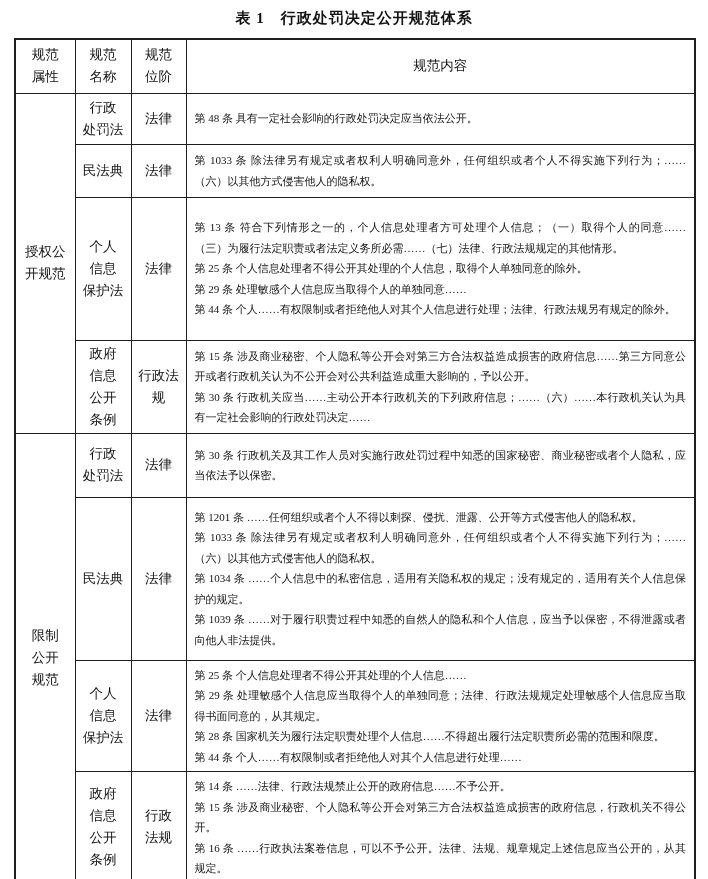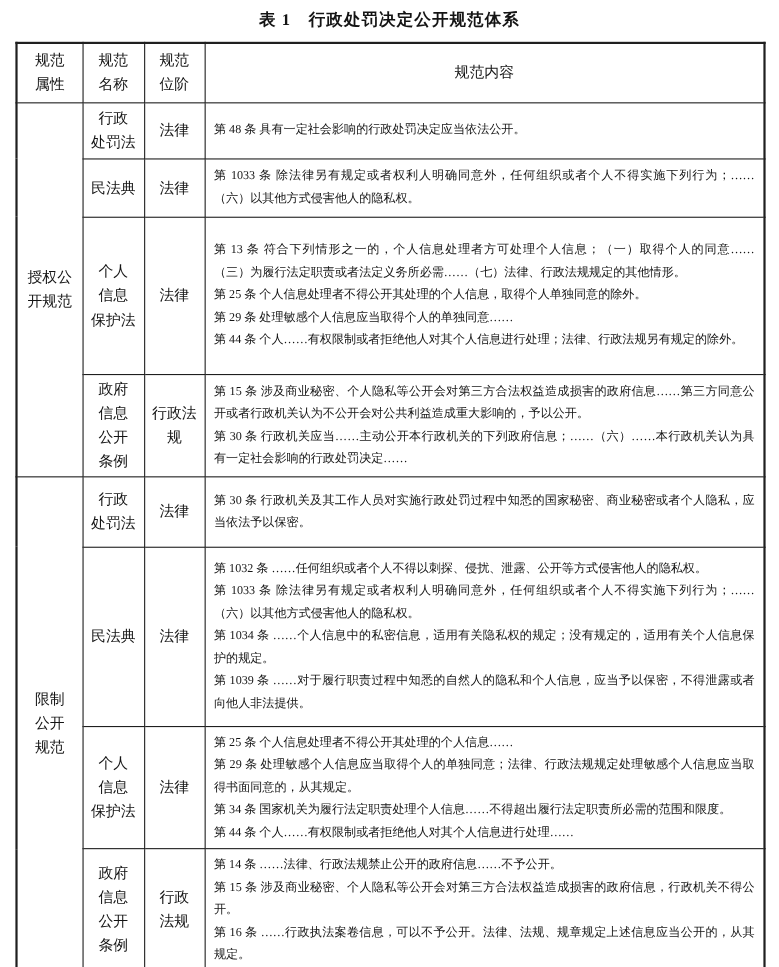--- a/index.html
+++ b/index.html
@@ -125,33 +125,33 @@
 公开
 规范</td>
       <td class="name">行政
 处罚法</td>
       <td class="rank">法律</td>
       <td class="content">第 30 条 行政机关及其工作人员对实施行政处罚过程中知悉的国家秘密、商业秘密或者个人隐私，应当依法予以保密。</td>
     </tr>
     <tr style="height:163px">
       <td class="name">民法典</td>
       <td class="rank">法律</td>
-      <td class="content">第 1032 条 ……任何组织或者个人不得以刺探、侵扰、泄露、公开等方式侵害他人的隐私权。
+      <td class="content">第 1201 条 ……任何组织或者个人不得以刺探、侵扰、泄露、公开等方式侵害他人的隐私权。
 第 1033 条 除法律另有规定或者权利人明确同意外，任何组织或者个人不得实施下列行为；……（六）以其他方式侵害他人的隐私权。
 第 1034 条 ……个人信息中的私密信息，适用有关隐私权的规定；没有规定的，适用有关个人信息保护的规定。
 第 1039 条 ……对于履行职责过程中知悉的自然人的隐私和个人信息，应当予以保密，不得泄露或者向他人非法提供。</td>
     </tr>
     <tr style="height:110px">
       <td class="name">个人
 信息
 保护法</td>
       <td class="rank">法律</td>
       <td class="content">第 25 条 个人信息处理者不得公开其处理的个人信息……
 第 29 条 处理敏感个人信息应当取得个人的单独同意；法律、行政法规规定处理敏感个人信息应当取得书面同意的，从其规定。
-第 34 条 国家机关为履行法定职责处理个人信息……不得超出履行法定职责所必需的范围和限度。
+第 28 条 国家机关为履行法定职责处理个人信息……不得超出履行法定职责所必需的范围和限度。
 第 44 条 个人……有权限制或者拒绝他人对其个人信息进行处理……</td>
     </tr>
     <tr style="height:105px">
       <td class="name">政府
 信息
 公开
 条例</td>
       <td class="rank">行政
 法规</td>
       <td class="content">第 14 条 ……法律、行政法规禁止公开的政府信息……不予公开。

